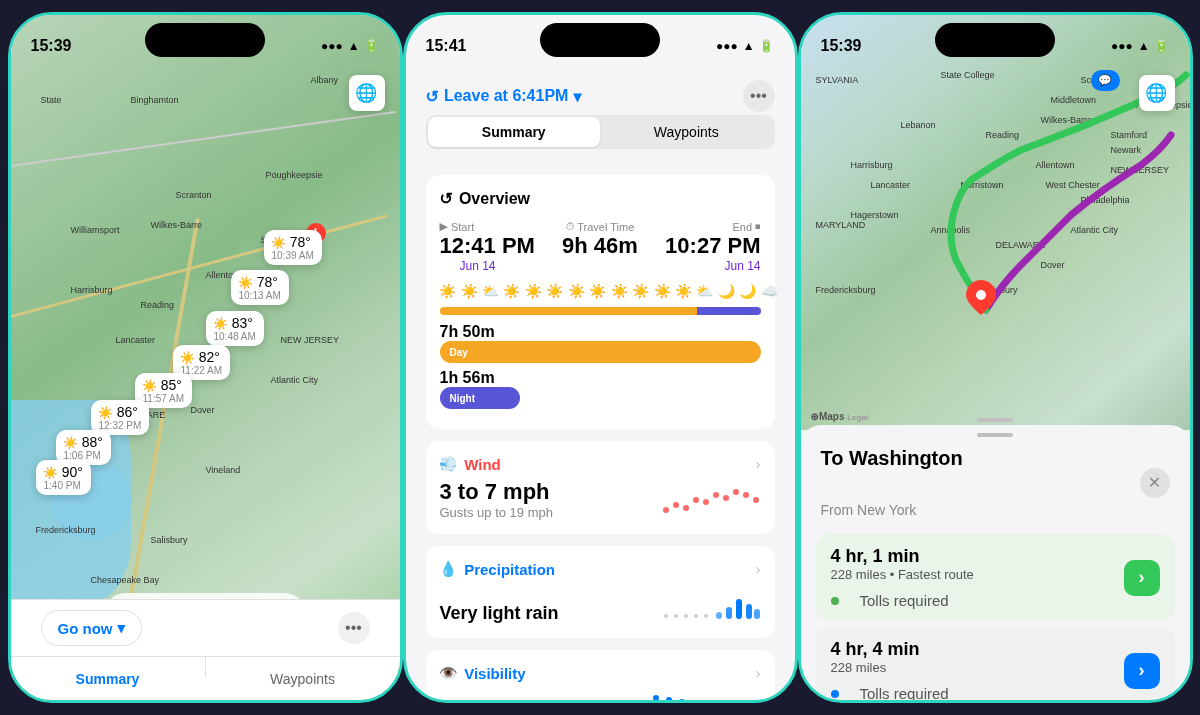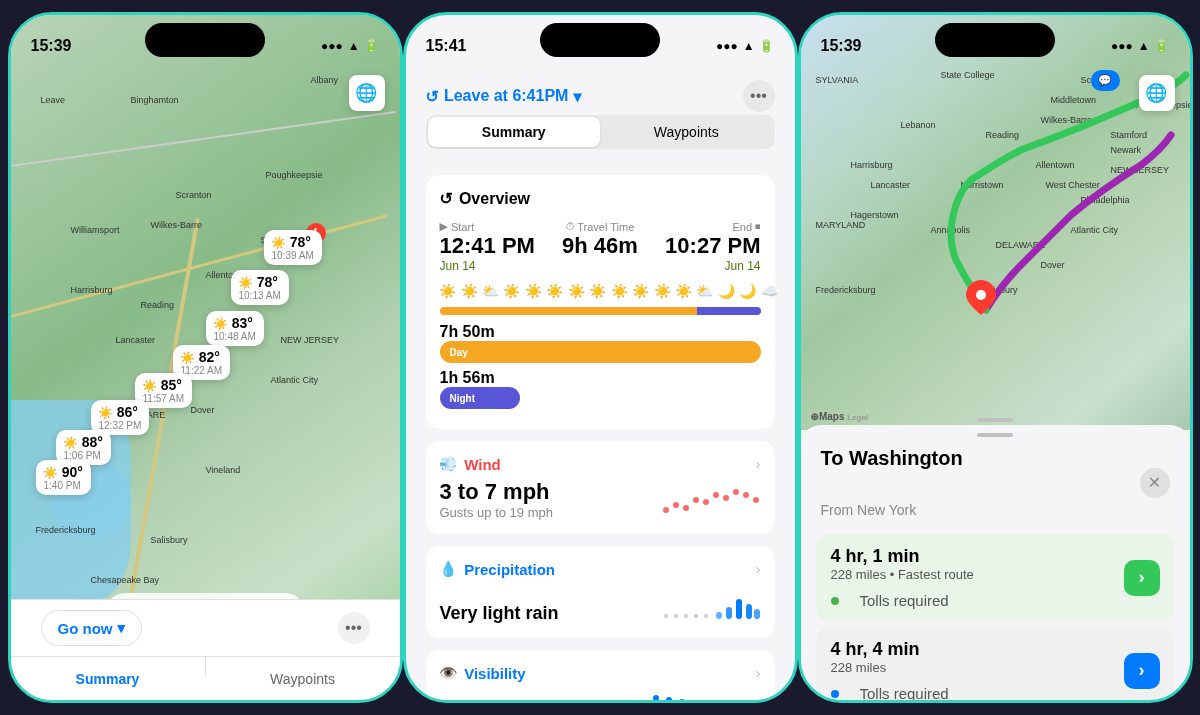--- a/index.html
+++ b/index.html
@@ -94,21 +94,21 @@
       border-radius: 10px;
       padding: 4px 8px;
       font-size: 12px;
       font-weight: 500;
       box-shadow: 0 2px 8px rgba(0,0,0,0.2);
       white-space: nowrap;
     }
 
     .weather-card .temp {
       font-size: 14px;
-      font-weight: 700;
+      font-weight: 400;
     }
 
     .weather-card .time {
       color: #888;
       font-size: 10px;
     }
 
     .weather-card .sun-icon {
       color: #ffa500;
     }
@@ -347,21 +347,22 @@
     }
 
     .overview-value {
       font-size: 22px;
       font-weight: 700;
       color: #000;
     }
 
     .overview-date {
       font-size: 12px;
-      color: #4d7c0f;
+      color: #6d28d9;
+      margin-left: 20px;
     }
 
     .weather-icons-row {
       display: flex;
       align-items: center;
       gap: 4px;
       margin: 8px 0;
       font-size: 14px;
     }
 
@@ -627,21 +628,21 @@
 
     <div style="position:absolute;top:0;left:0;right:0;bottom:0;background:linear-gradient(145deg,#b8d4b8 0%,#a0c8a0 20%,#88bb88 40%,#b0d0b0 60%,#c8e0c8 80%,#90c890 100%);"></div>
 
     <div style="position:absolute;bottom:100px;left:0;width:120px;height:200px;background:#87ceeb;border-radius:0 30% 30% 0;opacity:0.8;"></div>
     <div style="position:absolute;bottom:160px;left:40px;width:80px;height:80px;background:#87ceeb;border-radius:50%;opacity:0.7;"></div>
 
     <div class="map-road" style="position:absolute;top:300px;left:0;right:0;height:3px;background:#d4c880;transform:rotate(-15deg);transform-origin:left;"></div>
     <div class="map-road" style="position:absolute;top:200px;left:150px;width:4px;height:400px;background:#d4c880;transform:rotate(10deg);"></div>
     <div class="map-road" style="position:absolute;top:150px;left:0;right:0;height:2px;background:#ccc;transform:rotate(-8deg);transform-origin:left;"></div>
 
-    <div class="map-city" style="top:80px;left:30px;">Leave</div>
+    <div class="map-city" style="top:80px;left:30px;">State</div>
     <div class="map-city" style="top:80px;left:120px;">Binghamton</div>
     <div class="map-city" style="top:60px;left:300px;">Albany</div>
     <div class="map-city" style="top:155px;left:255px;">Poughkeepsie</div>
     <div class="map-city" style="top:175px;left:165px;">Scranton</div>
     <div class="map-city" style="top:210px;left:60px;">Williamsport</div>
     <div class="map-city" style="top:205px;left:140px;">Wilkes-Barre</div>
     <div class="map-city" style="top:220px;left:250px;">Stamford</div>
     <div class="map-city" style="top:255px;left:195px;">Allentown</div>
     <div class="map-city" style="top:285px;left:130px;">Reading</div>
     <div class="map-city" style="top:270px;left:60px;">Harrisburg</div>

